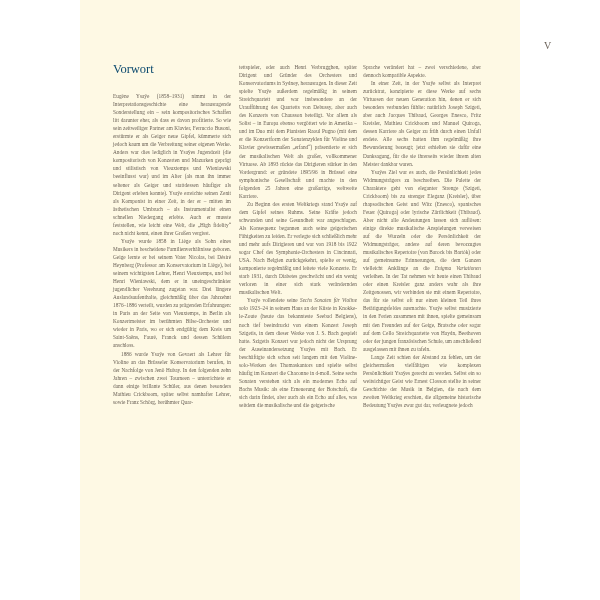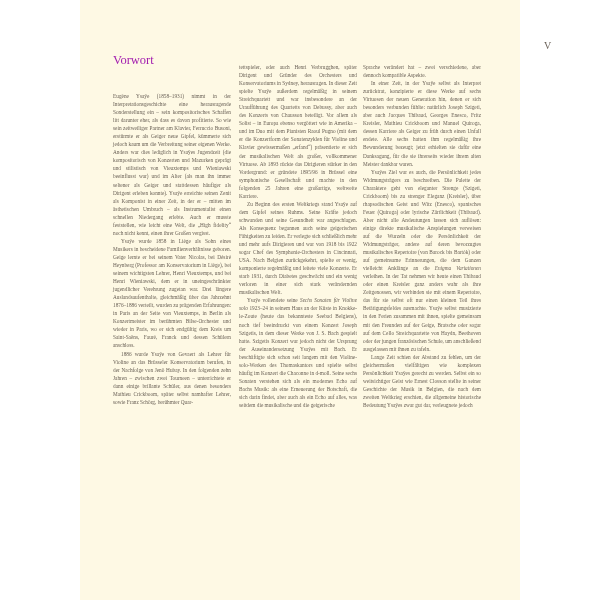--- a/index.html
+++ b/index.html
@@ -1,19 +1,19 @@
 <!DOCTYPE html>
 <html><head>
 <meta charset="utf-8">
 <style>
   html, body { margin:0; padding:0; background:#ffffff; }
   body { width:600px; height:600px; position:relative; overflow:hidden; font-family:"Liberation Serif","DejaVu Serif",serif; color:#5a5248; }
   .page { position:absolute; left:80px; top:0; width:440px; height:600px; background:#fef9e4; }
   .pagenum { position:absolute; left:464px; top:40px; font-size:10px; color:#6b6259; }
-  .title { position:absolute; left:33px; top:53px; font-size:12.5px; color:#a21caf; }
+  .title { position:absolute; left:33px; top:62px; font-size:12.5px; color:#0c4a6e; }
   .col { position:absolute; top:63px; width:118px; font-size:5.3px; line-height:8.05px; text-align:justify; color:#6a6157; }
   .col p { margin:0; }
   .col p.ind { text-indent:8px; }
   .col1 { left:33px; top:92px; }
   .col2 { left:159px; }
   .col3 { left:283px; }
   i { font-style:italic; }
 </style>
 </head>
 <body>

